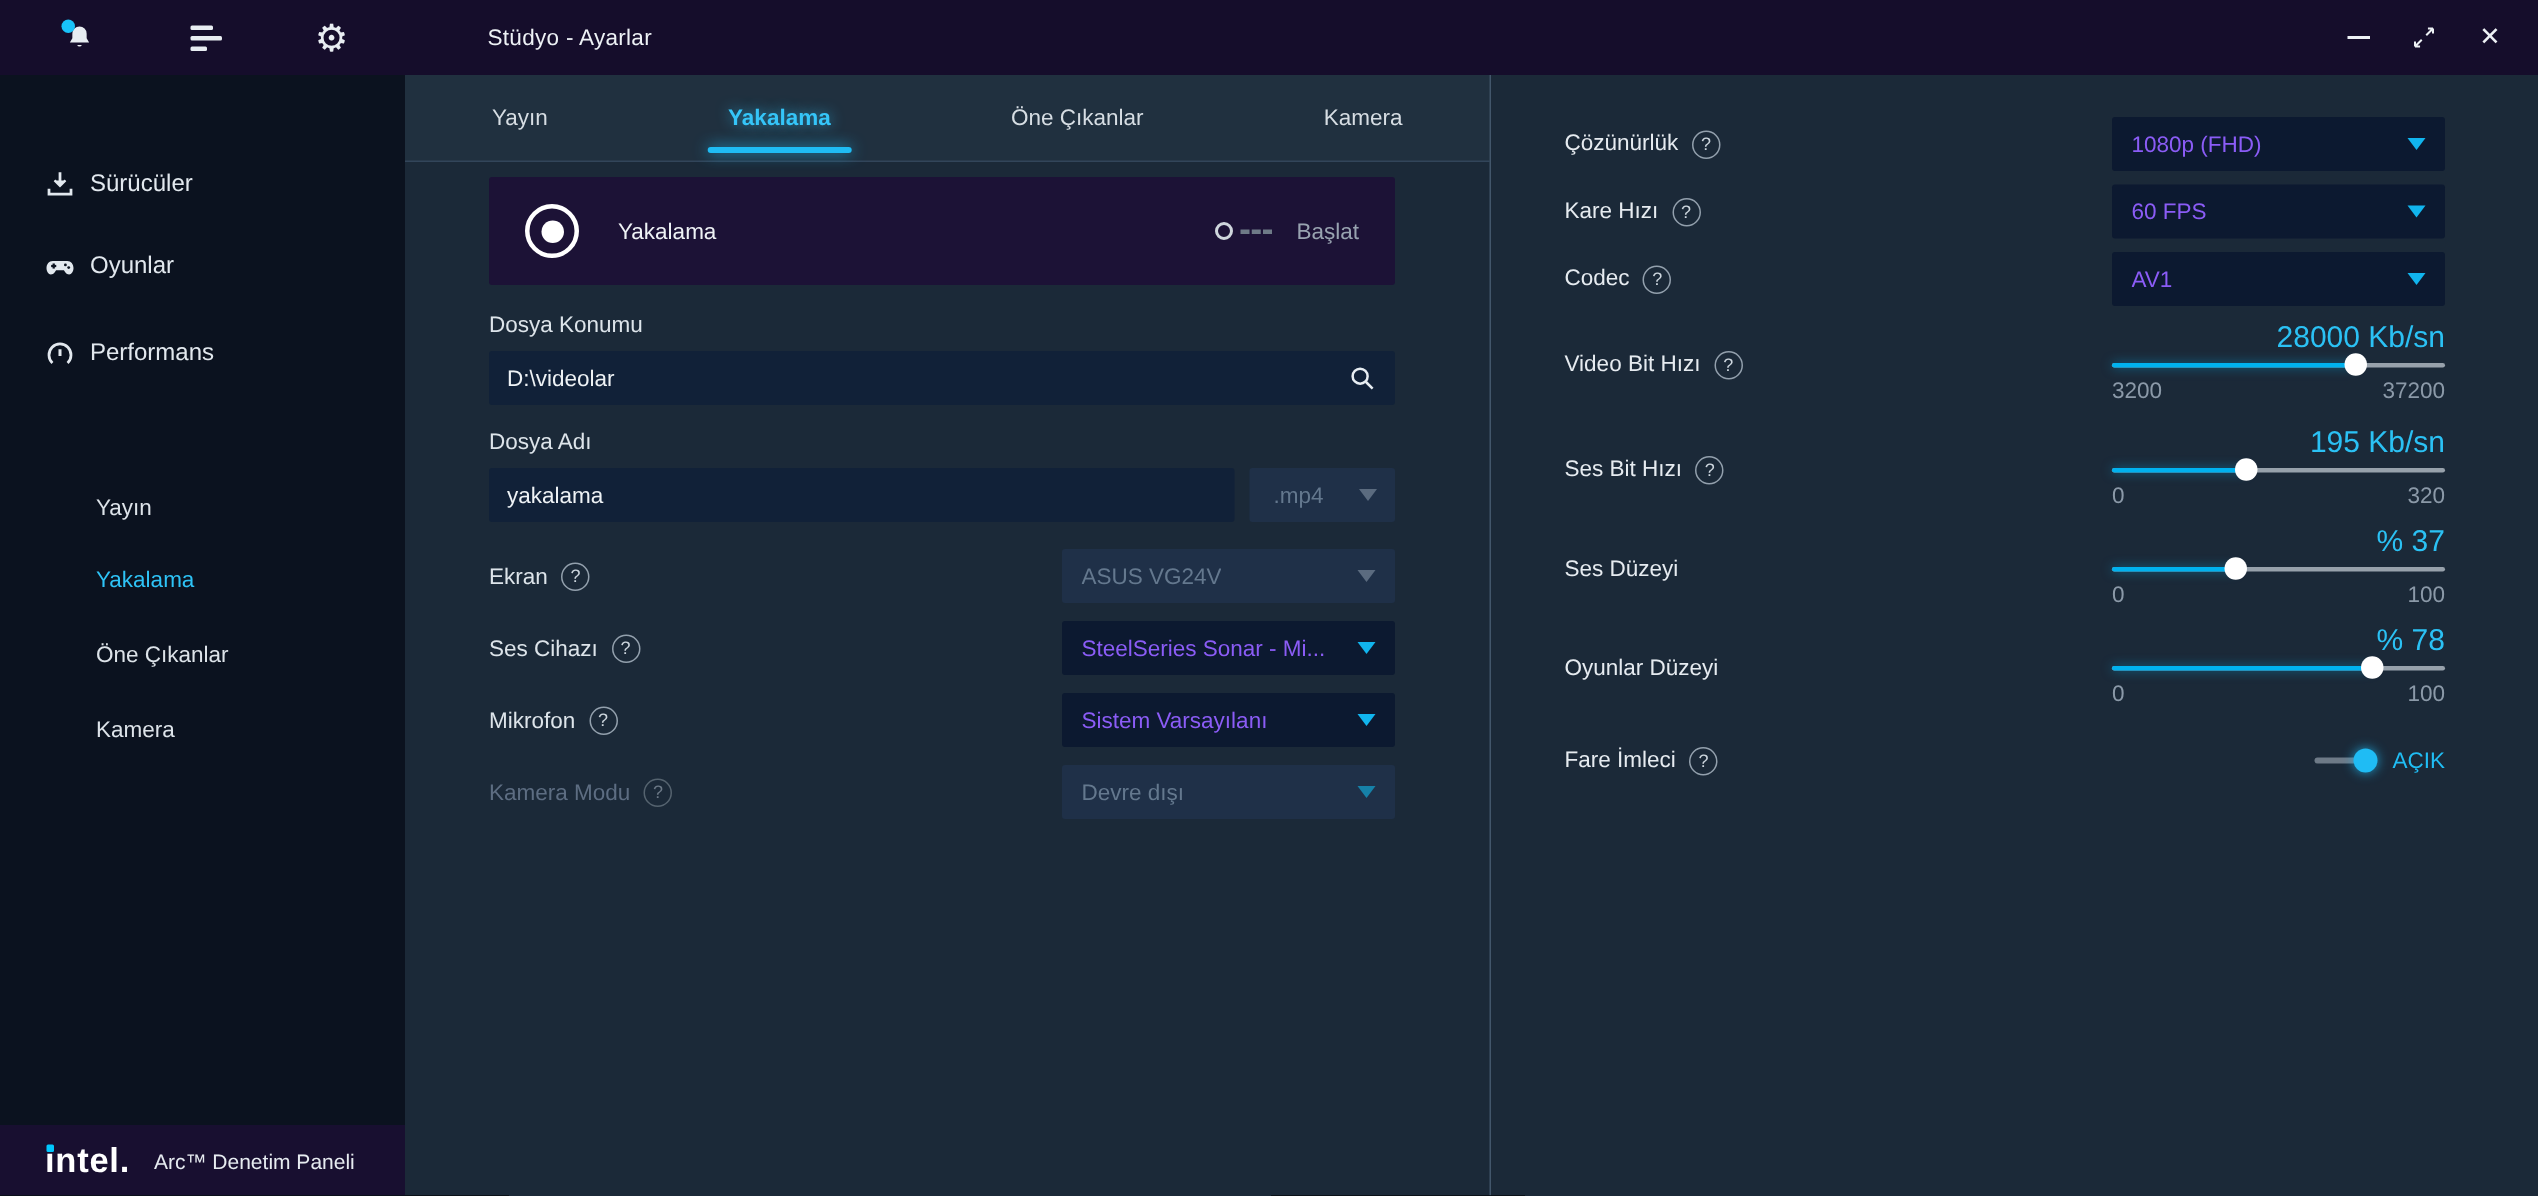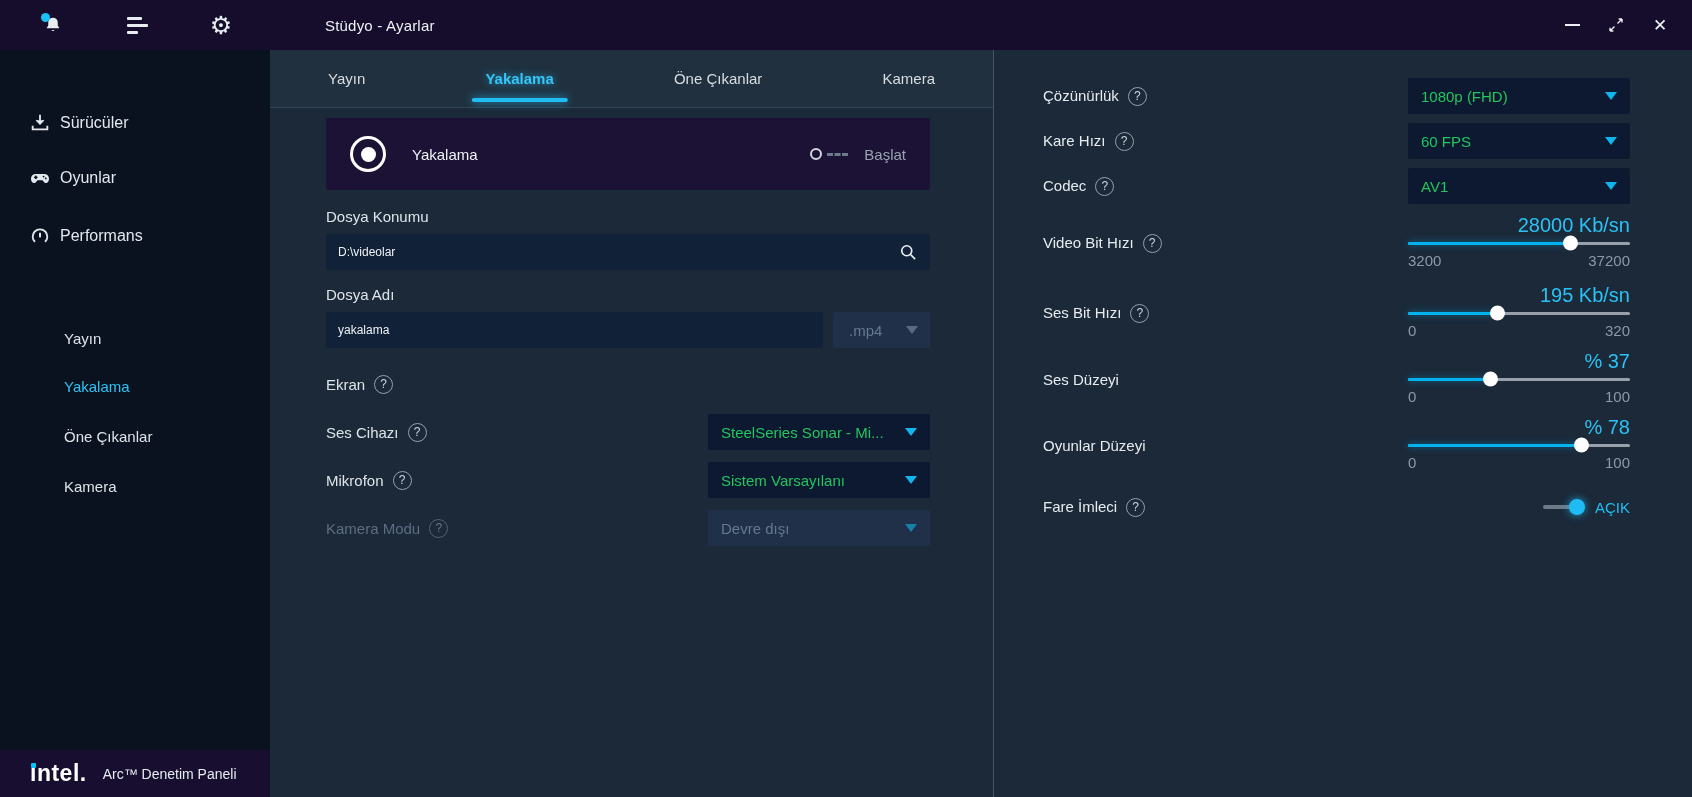--- a/index.html
+++ b/index.html
@@ -55,33 +55,33 @@
   .rec-icon{width:36px;height:36px;border:3px solid #FFFFFF;border-radius:50%;display:flex;align-items:center;justify-content:center;flex:none;}
   .rec-dot{width:15px;height:15px;background:#FFFFFF;border-radius:50%;}
   .banner-label{margin-left:26px;color:#EFF3F6;font-size:15px;}
   .banner-spacer{flex:1;}
   .toggle-off{display:flex;align-items:center;gap:5px;margin-right:16px;}
   .toggle-off .knob{width:12px;height:12px;border:2.5px solid #CFD6DD;border-radius:50%;background:transparent;}
   .toggle-off .track{width:21px;height:0;border-top:3px dashed #6E7A87;}
   .banner-start{color:#98A3B0;font-size:15px;}
 
   .field-label{color:#DDE4EA;font-size:15px;margin:16px 0 9px;}
-  .input-box{height:36px;background:#112138;border-radius:2px;display:flex;align-items:center;padding:0 12px;color:#EEF2F5;font-size:12px;}
+  .input-box{height:36px;background:#112138;border-radius:2px;display:flex;align-items:center;padding:0 12px;color:#EEF2F5;font-size:15px;}
   .input-box .grow{flex:1;}
   .name-row{display:flex;align-items:center;}
   .name-row .input-box{width:497px;flex:none;}
   .ext-box{width:97px;height:36px;margin-left:10px;background:#1F3048;border-radius:2px;display:flex;align-items:center;justify-content:space-between;padding:0 12px 0 16px;color:#64788E;font-size:15px;}
 
   .form-row{display:flex;align-items:center;justify-content:space-between;margin-top:12px;height:36px;}
   .row-label{display:flex;align-items:center;gap:9px;color:#DDE4EA;font-size:15px;}
   .row-label.disabled{color:#5D6D82;}
   .help{width:19px;height:19px;border:1px solid #93A0AD;border-radius:50%;color:#CDD6DE;font-size:12px;display:flex;align-items:center;justify-content:center;flex:none;}
   .row-label.disabled .help{border-color:#55636F;color:#6C7987;}
 
-  .dropdown{width:222px;height:36px;background:#0C1930;border-radius:2px;display:flex;align-items:center;justify-content:space-between;padding:0 13px;color:#22c55e;font-size:15px;}
+  .dropdown{width:222px;height:36px;background:#0C1930;border-radius:2px;display:flex;align-items:center;justify-content:space-between;padding:0 13px;color:#8b5cf6;font-size:15px;}
   .dd-text{white-space:nowrap;overflow:hidden;text-overflow:ellipsis;max-width:170px;}
   .tri{width:0;height:0;border-left:6px solid transparent;border-right:6px solid transparent;border-top:8px solid #11B5EE;flex:none;}
   .tri.gray{border-top-color:#5B6B7F;}
   .tri.dim{border-top-color:#1681A8;}
   .dropdown.disabled{background:#1F3048;color:#64788E;}
 
   
   .r-row{display:flex;align-items:center;justify-content:space-between;height:36px;margin-bottom:9px;}
   .r-label{display:flex;align-items:flex-start;gap:9px;color:#E6EBF0;font-size:15px;}
 
@@ -249,20 +249,24 @@
             <span>.mp4</span>
             <span class="tri gray"></span>
           </div>
         </div>
 
         <div class="form-row" style="margin-top:18px;">
           <div class="row-label">
             <span>Ekran</span>
             <span class="help">?</span>
           </div>
+          <div class="dropdown disabled">
+            <span class="dd-text">ASUS VG24V</span>
+            <span class="tri gray"></span>
+          </div>
         </div>
 
         <div class="form-row">
           <div class="row-label">
             <span>Ses Cihazı</span>
             <span class="help">?</span>
           </div>
           <div class="dropdown">
             <span class="dd-text">SteelSeries Sonar - Mi...</span>
             <span class="tri"></span>

